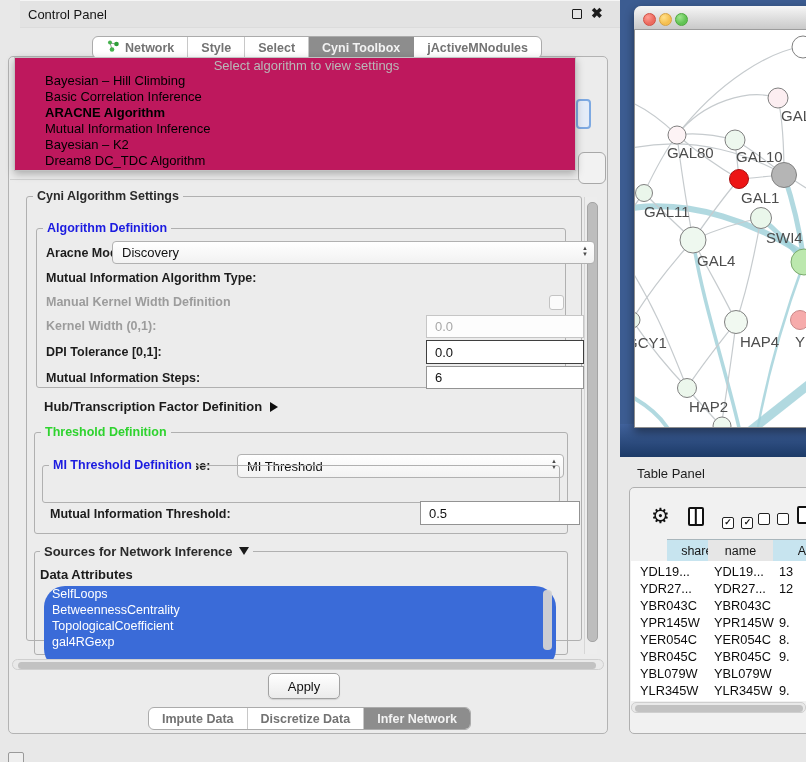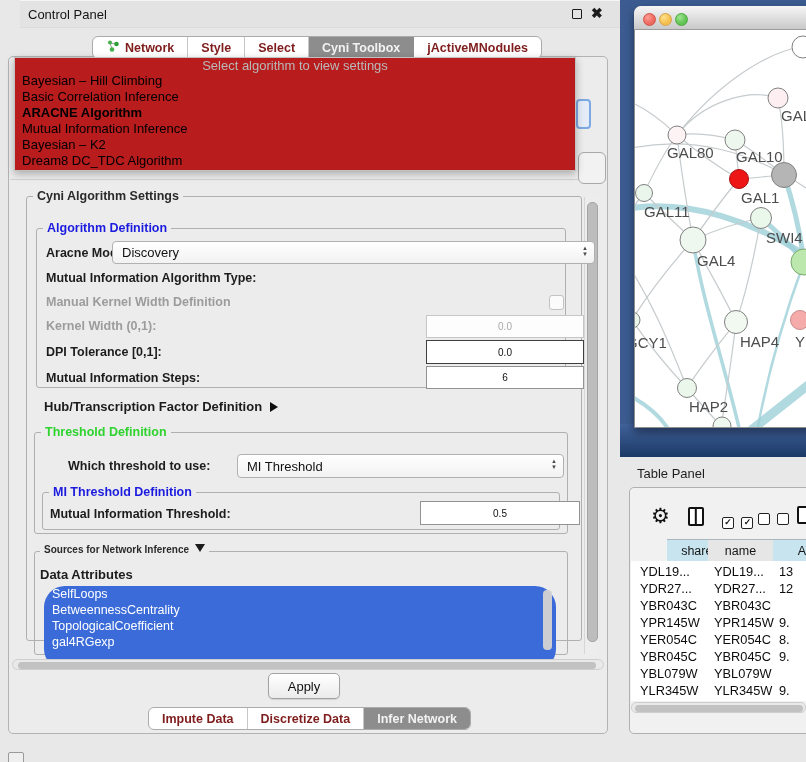--- a/index.html
+++ b/index.html
@@ -8,40 +8,40 @@
   .abs{position:absolute;box-sizing:border-box;}
   
   .titlebar{left:0;top:0;width:620px;height:28px;background:#e3e3e3;border-top:1px solid #f5f5f5;border-bottom:1px solid #dcdcdc;margin-left:20px;}
   .titlebar .t{position:absolute;left:8px;top:6px;font-size:13px;color:#141414;}
   .float-ic{position:absolute;left:572px;top:9px;width:10px;height:10px;border:1.6px solid #1c1c1c;border-radius:1px;background:transparent;}
   .close-ic{position:absolute;left:591px;top:5px;font-size:14px;font-weight:bold;color:#1c1c1c;}
   .panel{left:8px;top:56px;width:600px;height:678px;background:#ececec;border:1px solid #b3b3b3;border-radius:5px;}
   .hline{border-top:1px solid #d2d2d2;}
   
   .seg{display:flex;border:1px solid #ababab;border-radius:6px;overflow:hidden;background:#fff;height:23px;}
-  .seg .tab{display:flex;align-items:center;justify-content:center;padding:0 13px;font-size:12.5px;font-weight:bold;color:#7f1d1d;border-right:1px solid #c8c8c8;white-space:nowrap;}
+  .seg .tab{display:flex;align-items:center;justify-content:center;padding:0 13px;font-size:12.5px;font-weight:bold;color:#737373;border-right:1px solid #c8c8c8;white-space:nowrap;}
   .seg .tab:last-child{border-right:none;}
   .seg .tab.sel{background:#8d8d8d;color:#f3f3f3;border-right-color:#8d8d8d;}
   
-  .popup{left:14px;top:57px;width:562px;height:114px;background:#b91c1c;border:1px solid #c2c2c2;box-shadow:0 3px 8px rgba(0,0,0,.28);z-index:30;}
+  .popup{left:14px;top:57px;width:562px;height:114px;background:#be185d;border:1px solid #c2c2c2;box-shadow:0 3px 8px rgba(0,0,0,.28);z-index:30;padding-left:23px;}
   .popup .ph{height:15px;line-height:15px;text-align:center;color:#b9b9b9;font-size:13px;}
   .popup .it{height:16px;line-height:16px;padding-left:7px;font-size:13px;color:#000;white-space:nowrap;}
   .popup .it.b{font-weight:bold;}
   .frag-combo{left:576px;top:99px;width:15px;height:30px;border:2px solid #7da9e2;border-radius:4px;background:#e4ecf8;z-index:5;}
   .frag-box{left:578px;top:152px;width:28px;height:32px;border:1px solid #a8a8a8;border-radius:6px;background:#f2f2f2;z-index:5;}
   
   .fs{border:1px solid #b0b0b0;border-radius:3px;}
   .leg{position:absolute;top:-8px;left:6px;background:#ececec;padding:0 4px;font-size:12.5px;font-weight:bold;color:#2a2a2a;white-space:nowrap;}
   .leg.blue{color:#1b1be0;}
   .leg.green{color:#2fd32f;}
   .flabel{position:absolute;font-size:12.5px;font-weight:bold;color:#1c1c1c;white-space:nowrap;}
   .flabel.dis{color:#9c9c9c;}
   .combo{position:absolute;background:linear-gradient(#ffffff,#f2f2f2);border:1px solid #b1b1b1;border-radius:4px;font-size:13px;color:#111;display:flex;align-items:center;padding:0 20px 0 9px;height:21px;}
   .combo .arr{position:absolute;right:6px;top:3px;display:flex;flex-direction:column;font-size:6px;line-height:6px;color:#4a4a4a;}
-  .tfield{position:absolute;background:#fff;border:1px solid #939393;font-size:10px;color:#111;display:flex;align-items:center;justify-content:center;padding:0 8px;}
+  .tfield{position:absolute;background:#fff;border:1px solid #939393;font-size:13px;color:#111;display:flex;align-items:center;justify-content:flex-start;padding:0 8px;}
   .tfield.dis{border-color:#c6c6c6;color:#a8a8a8;background:#fdfdfd;}
   .tfield.strong{border:1.5px solid #3f3f3f;}
   .cbox{position:absolute;width:13px;height:13px;border:1px solid #c3c3c3;border-radius:3px;background:#fbfbfb;}
   .tri-right{display:inline-block;width:0;height:0;border-left:8px solid #0e0e0e;border-top:5.5px solid transparent;border-bottom:5.5px solid transparent;margin-left:8px;vertical-align:-1px;}
   .tri-down{display:inline-block;width:0;height:0;border-top:8px solid #1a1a1a;border-left:5.5px solid transparent;border-right:5.5px solid transparent;margin-left:6px;vertical-align:1px;}
   
   .vsb{background:#ededed;border-left:1px solid #d6d6d6;}
   .vsb .thumb{position:absolute;left:1.5px;width:9px;background:#bdbdbd;border:1px solid #a4a4a4;border-radius:5px;}
   .hsb{background:#e9e9e9;border:1px solid #cfcfcf;border-radius:6px;}
   .hsb .thumb{position:absolute;top:1.5px;height:7px;background:#c2c2c2;border-radius:4px;}
@@ -172,30 +172,30 @@
     <span class="leg green">Threshold Definition</span>
   </div>
   <span class="flabel" style="left:68px;top:459px;">Which threshold to use:</span>
   <div class="combo" style="left:237px;top:454px;width:296px;height:22px;">
     <span>MI Threshold</span>
     <span class="arr">
         <span>▲</span>
         <span>▼</span>
       </span>
   </div>
-  <div class="abs fs" style="left:42px;top:492px;width:518px;height:38px;">
+  <div class="abs fs" style="left:42px;top:465px;width:518px;height:38px;">
     <span class="leg blue">MI Threshold Definition</span>
   </div>
   <span class="flabel" style="left:50px;top:507px;">Mutual Information Threshold:</span>
   <div class="tfield" style="left:420px;top:501px;width:142px;height:22px;">
     <span>0.5</span>
   </div>
 
   <div class="abs fs" style="left:34px;top:551px;width:534px;height:104px;overflow:hidden;"></div>
-  <span class="leg" style="position:absolute;left:40px;top:544px;background:#ececec;padding:0 4px;font-size:10px;font-weight:bold;color:#2a2a2a;">
+  <span class="leg" style="position:absolute;left:40px;top:544px;background:#ececec;padding:0 4px;font-size:13px;font-weight:bold;color:#2a2a2a;">
     <span>Sources for Network Inference</span><span class="tri-down"></span>
   </span>
   <span class="flabel" style="left:40px;top:567px;font-size:13px;">Data Attributes</span>
   <div class="abs attrlist" style="left:44px;top:586px;width:512px;height:84px;border-radius:21px;">
     <div class="ai">SelfLoops</div>
     <div class="ai">BetweennessCentrality</div>
     <div class="ai">TopologicalCoefficient</div>
     <div class="ai">gal4RGexp</div>
   </div>
   <div class="abs list-thumb" style="left:543px;top:590px;height:60px;"></div>

